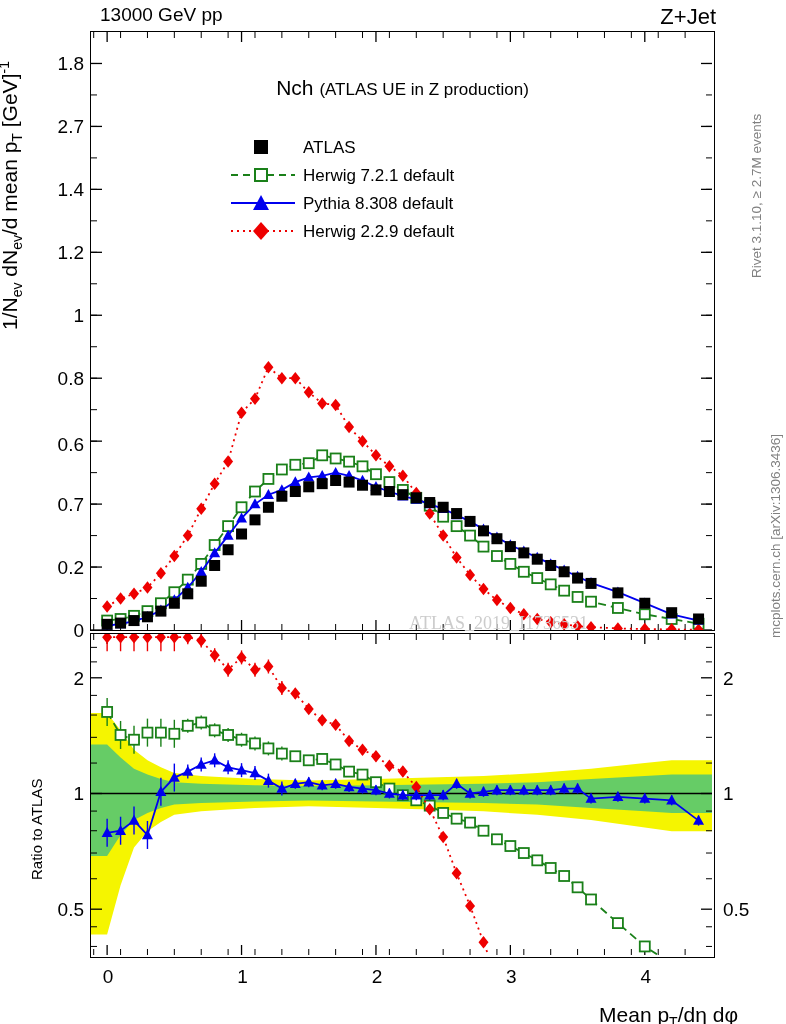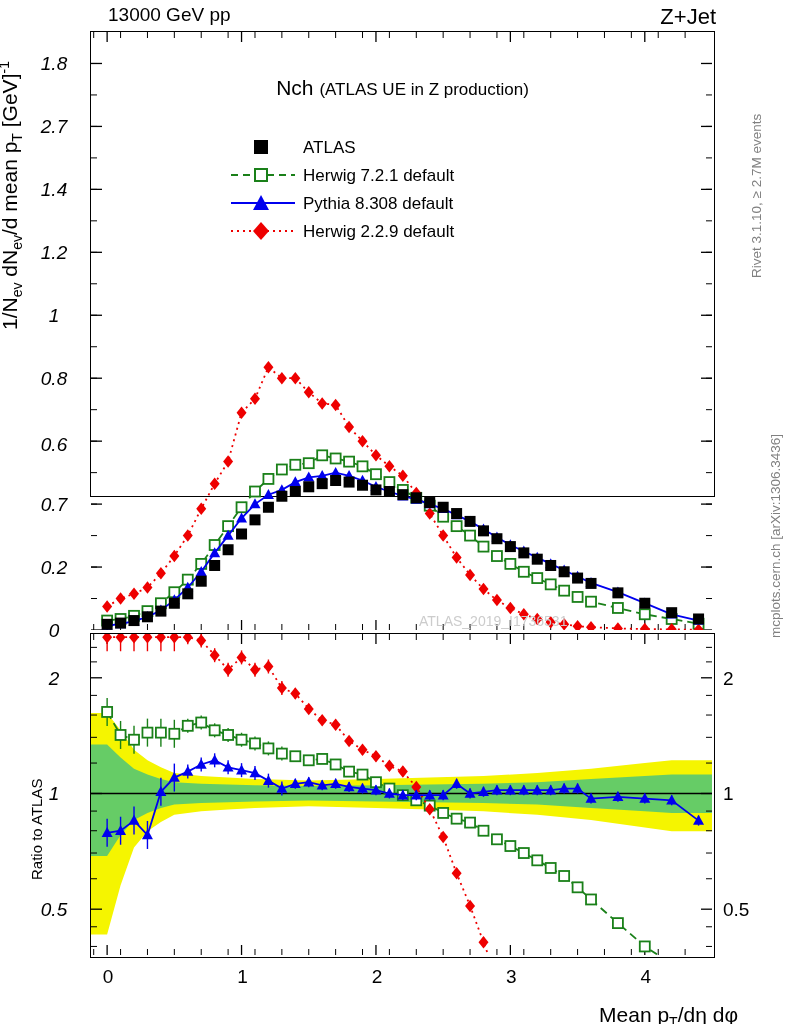--- a/index.html
+++ b/index.html
@@ -2,48 +2,48 @@
 <html><head>
 <meta charset="utf-8">
 <style>
   html,body{margin:0;padding:0;background:#fff;}
   body{width:786px;height:1024px;font-family:"Liberation Sans",sans-serif;color:#000;overflow:hidden;}
   #root{position:relative;width:786px;height:1024px;}
 
   .txt{position:absolute;white-space:nowrap;}
 
   
-  #hdr-left{left:108px;top:4px;font-size:19px;}
+  #hdr-left{left:100px;top:4px;font-size:19px;}
   #hdr-right{right:70px;top:4px;font-size:22px;}
 
   
-  #main-frame{position:absolute;left:90px;top:31px;width:625px;height:466px;border:1.6px solid #000;box-sizing:border-box;background:#fff;}
+  #main-frame{position:absolute;left:90px;top:31px;width:625px;height:600px;border:1.6px solid #000;box-sizing:border-box;background:#fff;}
   #ratio-frame{position:absolute;left:90px;top:633px;width:625px;height:325px;border:1.6px solid #000;box-sizing:border-box;background:#fff;}
 
   
   #ytitle-main{position:absolute;left:-4px;top:330px;transform-origin:0 0;transform:rotate(-90deg);font-size:21px;white-space:nowrap;}
   #ytitle-ratio{position:absolute;left:28px;top:880px;transform-origin:0 0;transform:rotate(-90deg);font-size:15px;white-space:nowrap;}
 
   
   #xtitle{position:absolute;right:48px;top:979px;font-size:21px;margin-top:24px;}
 
   
   .rside{position:absolute;transform-origin:0 0;transform:rotate(-90deg);font-size:13.5px;color:#808080;white-space:nowrap;}
 
   
-  .ytick{position:absolute;font-size:19px;text-align:center;width:60px;font-style:italic;}
+  .ytick{position:absolute;font-size:19px;text-align:right;width:60px;}
   .ytickr{position:absolute;font-size:19px;text-align:left;width:60px;}
   .xtick{position:absolute;font-size:19px;text-align:center;width:40px;}
 
   
   #plot-title{position:absolute;left:0;right:0;top:44px;text-align:center;font-size:21px;}
   #plot-title .sub{font-size:17px;}
 
   
-  #watermark{position:absolute;left:328px;top:581px;font-size:14px;color:#cccccc;}
+  #watermark{position:absolute;left:318px;top:581px;font-size:18px;color:#cccccc;font-family:Liberation Serif, serif;}
 
   
   #legend{position:absolute;left:140px;top:103px;font-size:17px;}
   #legend .row{position:relative;height:28px;}
   #legend .sym{position:absolute;left:0;top:0;width:64px;height:26px;}
   #legend .lbl{position:absolute;left:72px;top:3px;white-space:nowrap;}
 
   svg{overflow:visible;}
 </style>
 </head>

